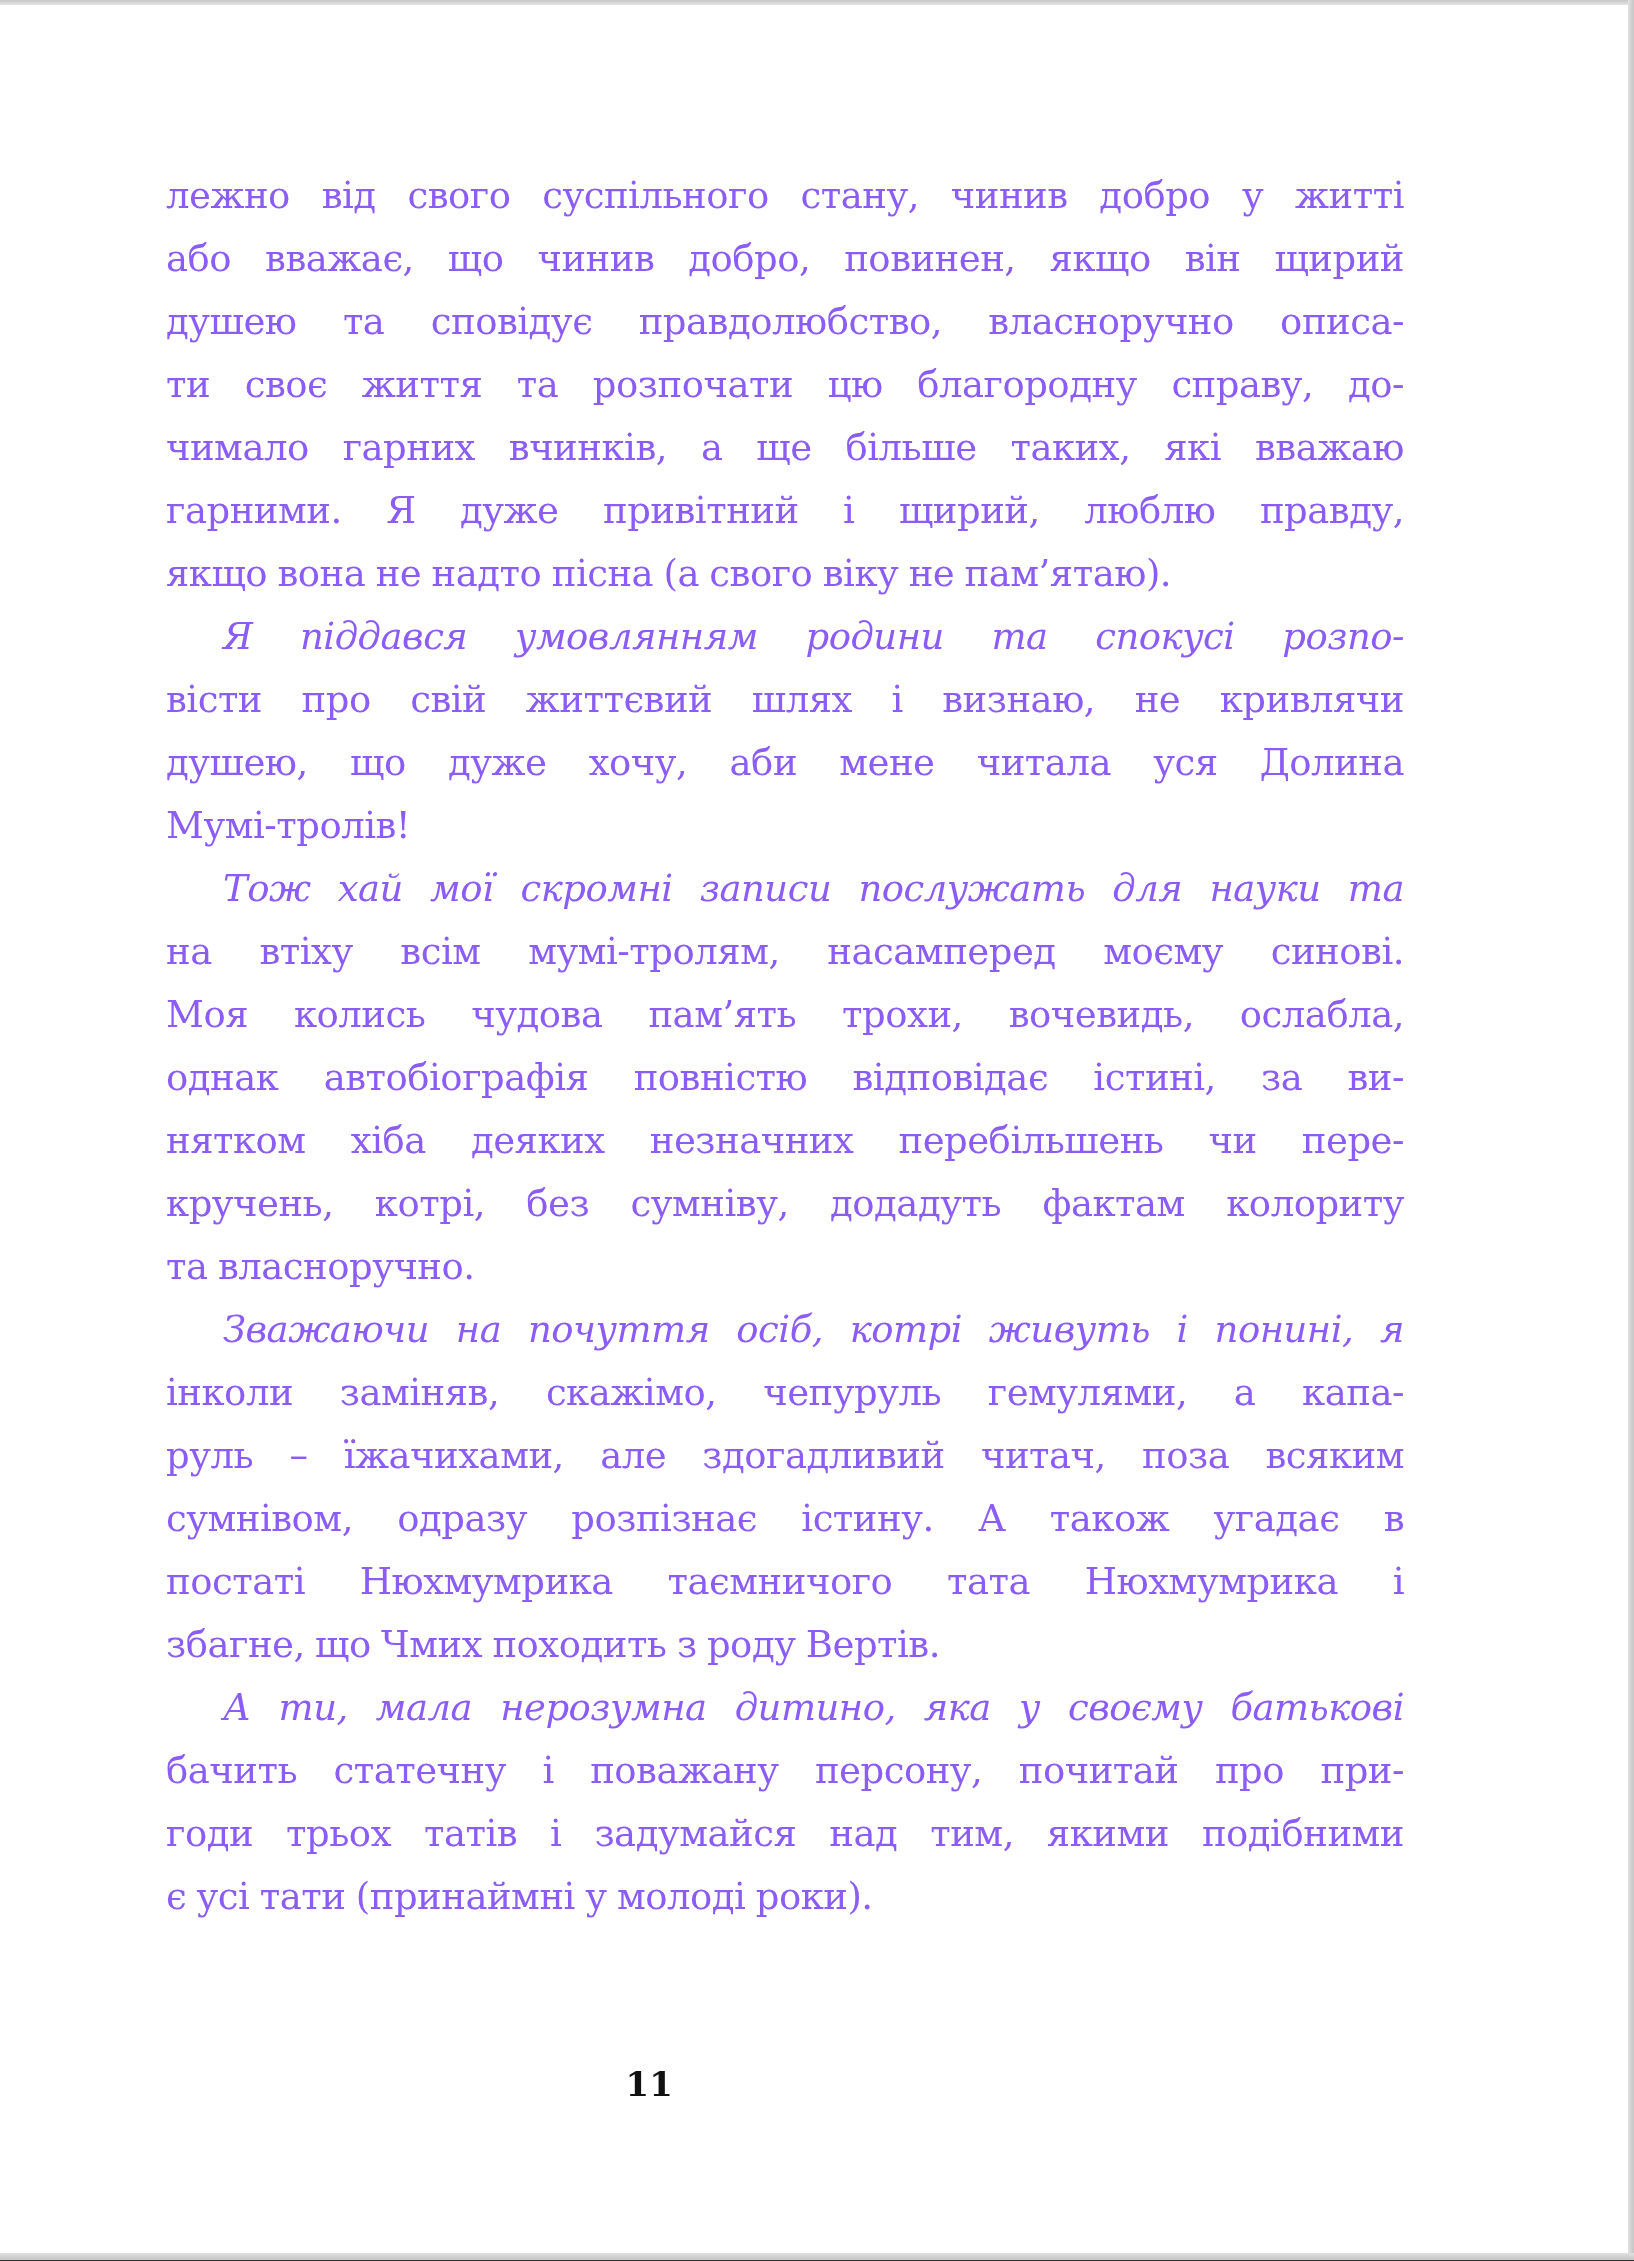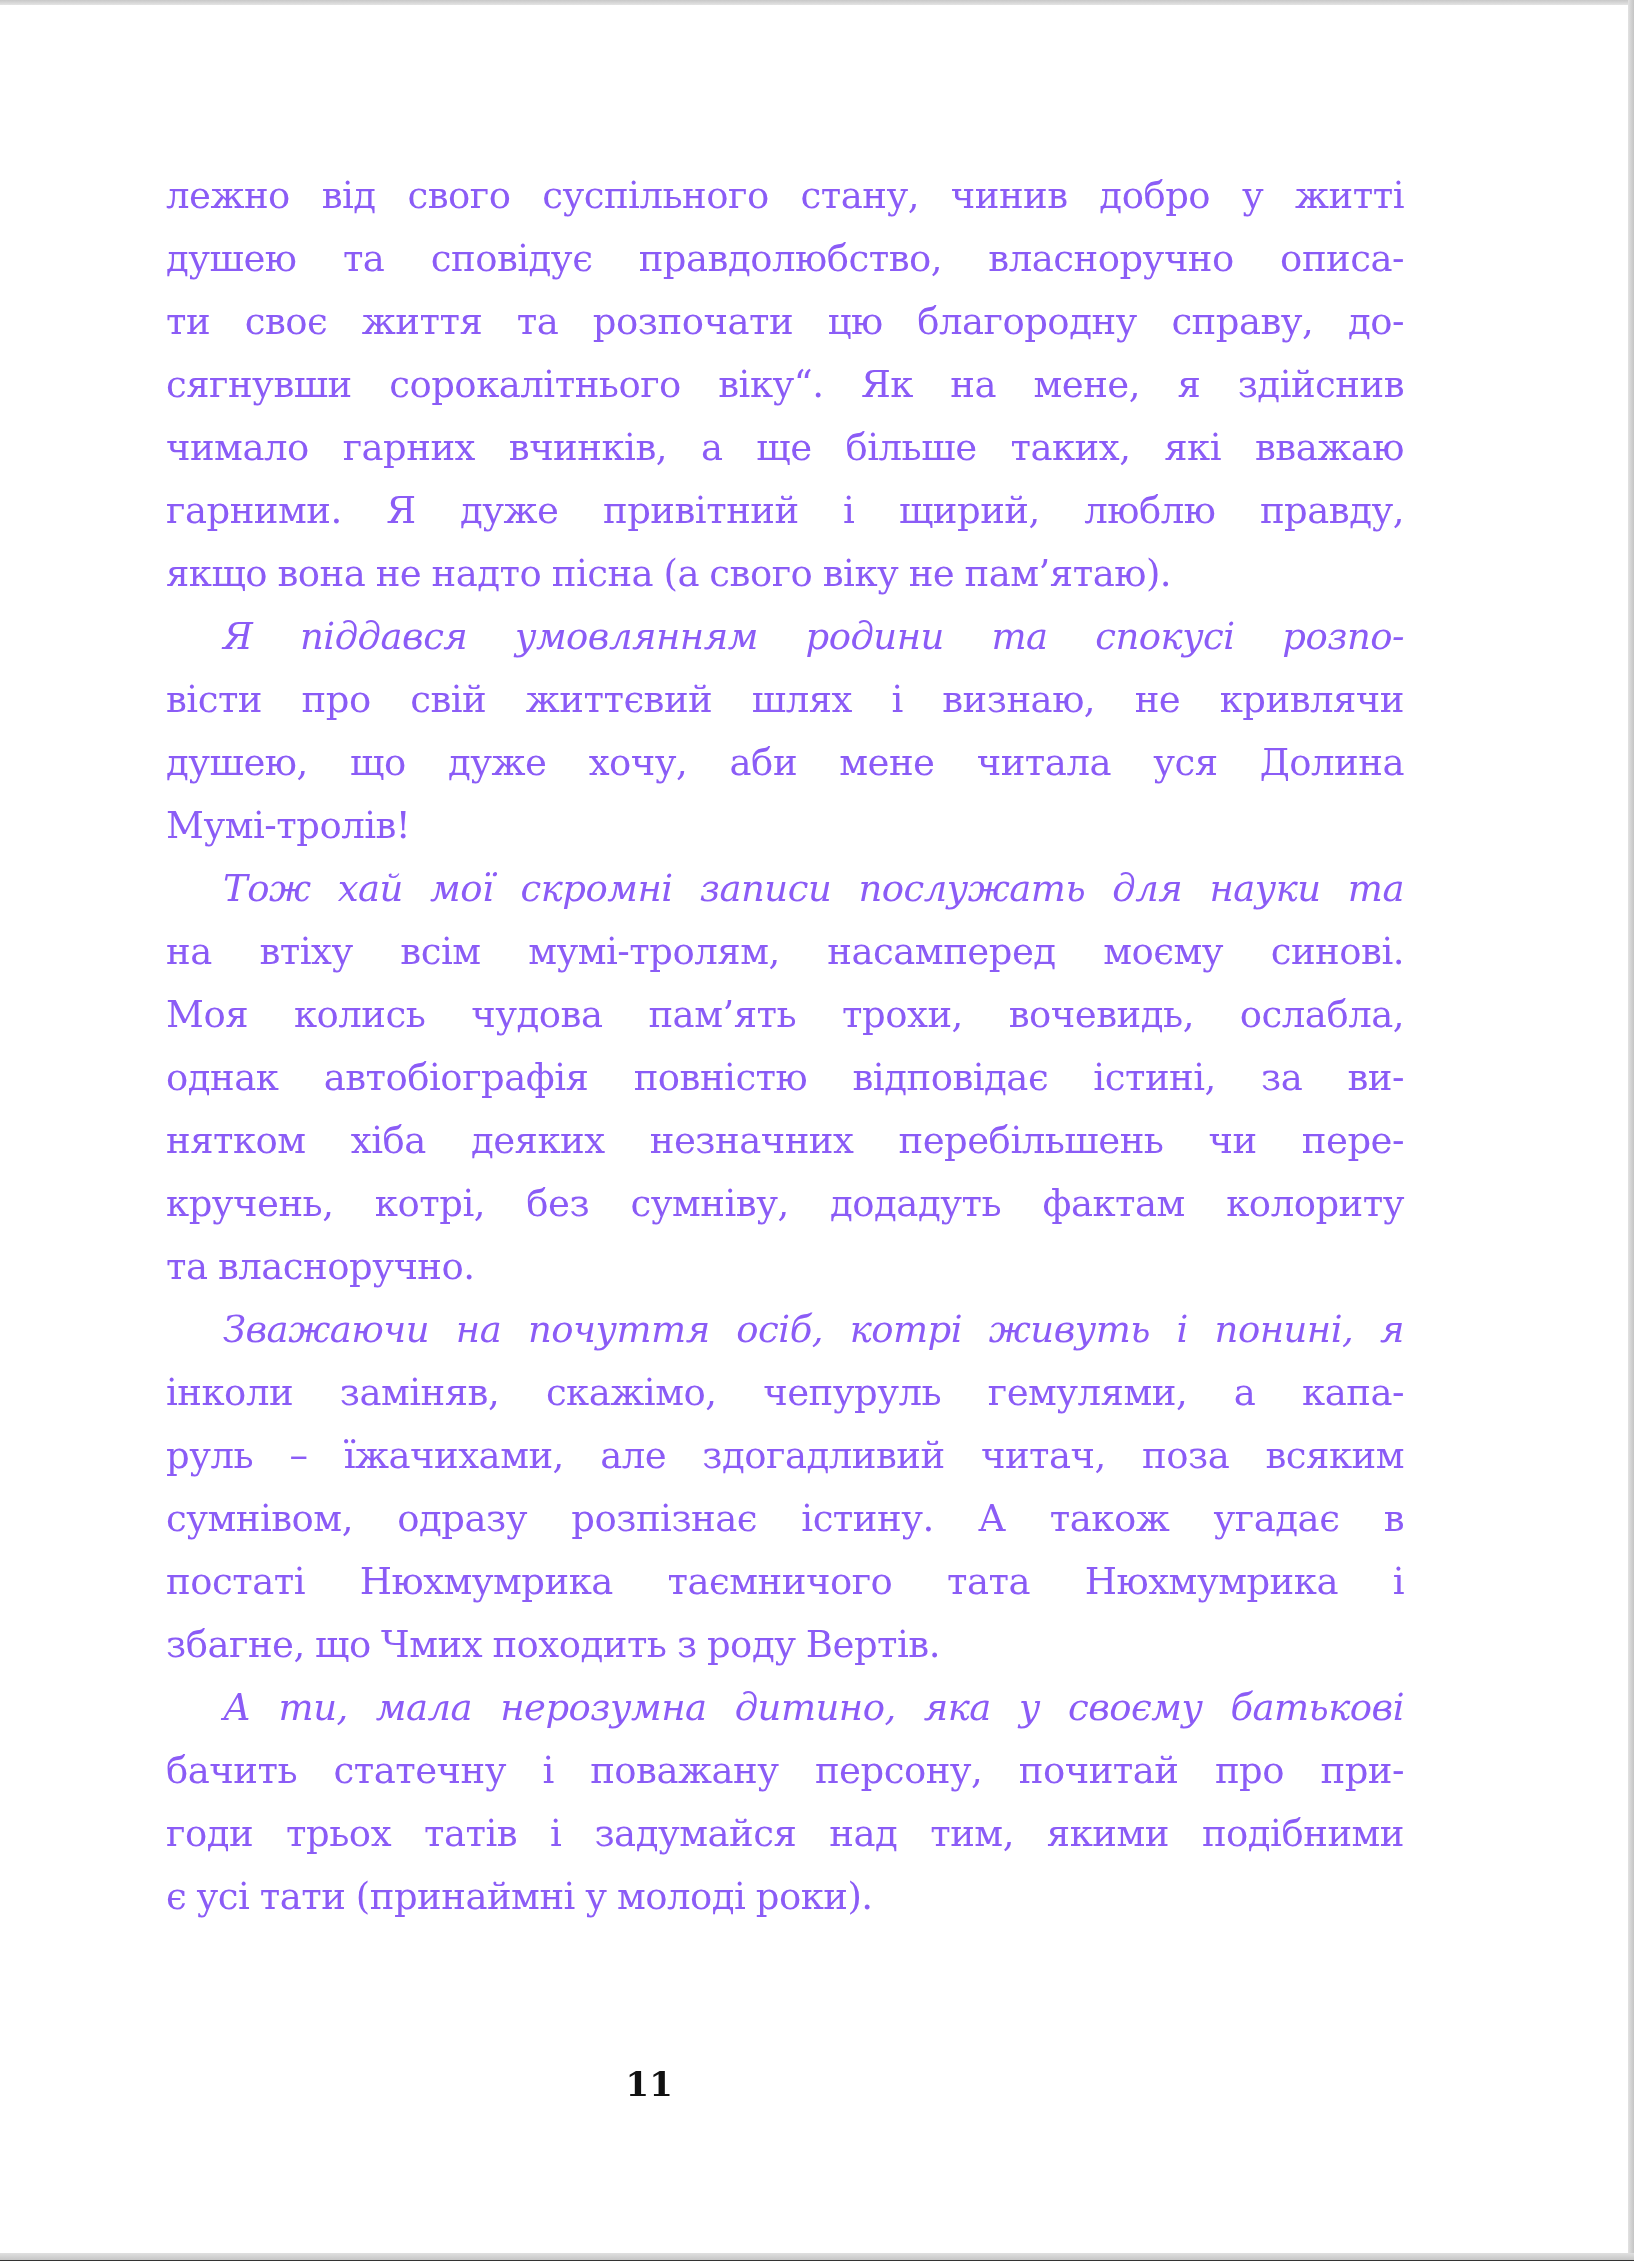--- a/index.html
+++ b/index.html
@@ -88,23 +88,23 @@
 
 <div class="top-edge"></div>
 <div class="page"></div>
 <div class="right-edge"></div>
 <div class="bottom-edge"></div>
 <div class="bottom-line"></div>
 
 <div class="text-block">
 
   <span class="line">лежно від свого суспільного стану, чинив добро у житті</span>
+  <span class="line">або вважає, що чинив добро, повинен, якщо він щирий</span>
   <span class="line">душею та сповідує правдолюбство, власноручно описа-</span>
   <span class="line">ти своє життя та розпочати цю благородну справу, до-</span>
-  <span class="line">сягнувши сорокалітнього віку“. Як на мене, я здійснив</span>
   <span class="line">чимало гарних вчинків, а ще більше таких, які вважаю</span>
   <span class="line">гарними. Я дуже привітний і щирий, люблю правду,</span>
   <span class="line last">якщо вона не надто пісна (а свого віку не пам’ятаю).</span>
 
   <span class="line indent">Я піддався умовлянням родини та спокусі розпо-</span>
   <span class="line">вісти про свій життєвий шлях і визнаю, не кривлячи</span>
   <span class="line">душею, що дуже хочу, аби мене читала уся Долина</span>
   <span class="line last">Мумі-тролів!</span>
 
   <span class="line indent">Тож хай мої скромні записи послужать для науки та</span>

